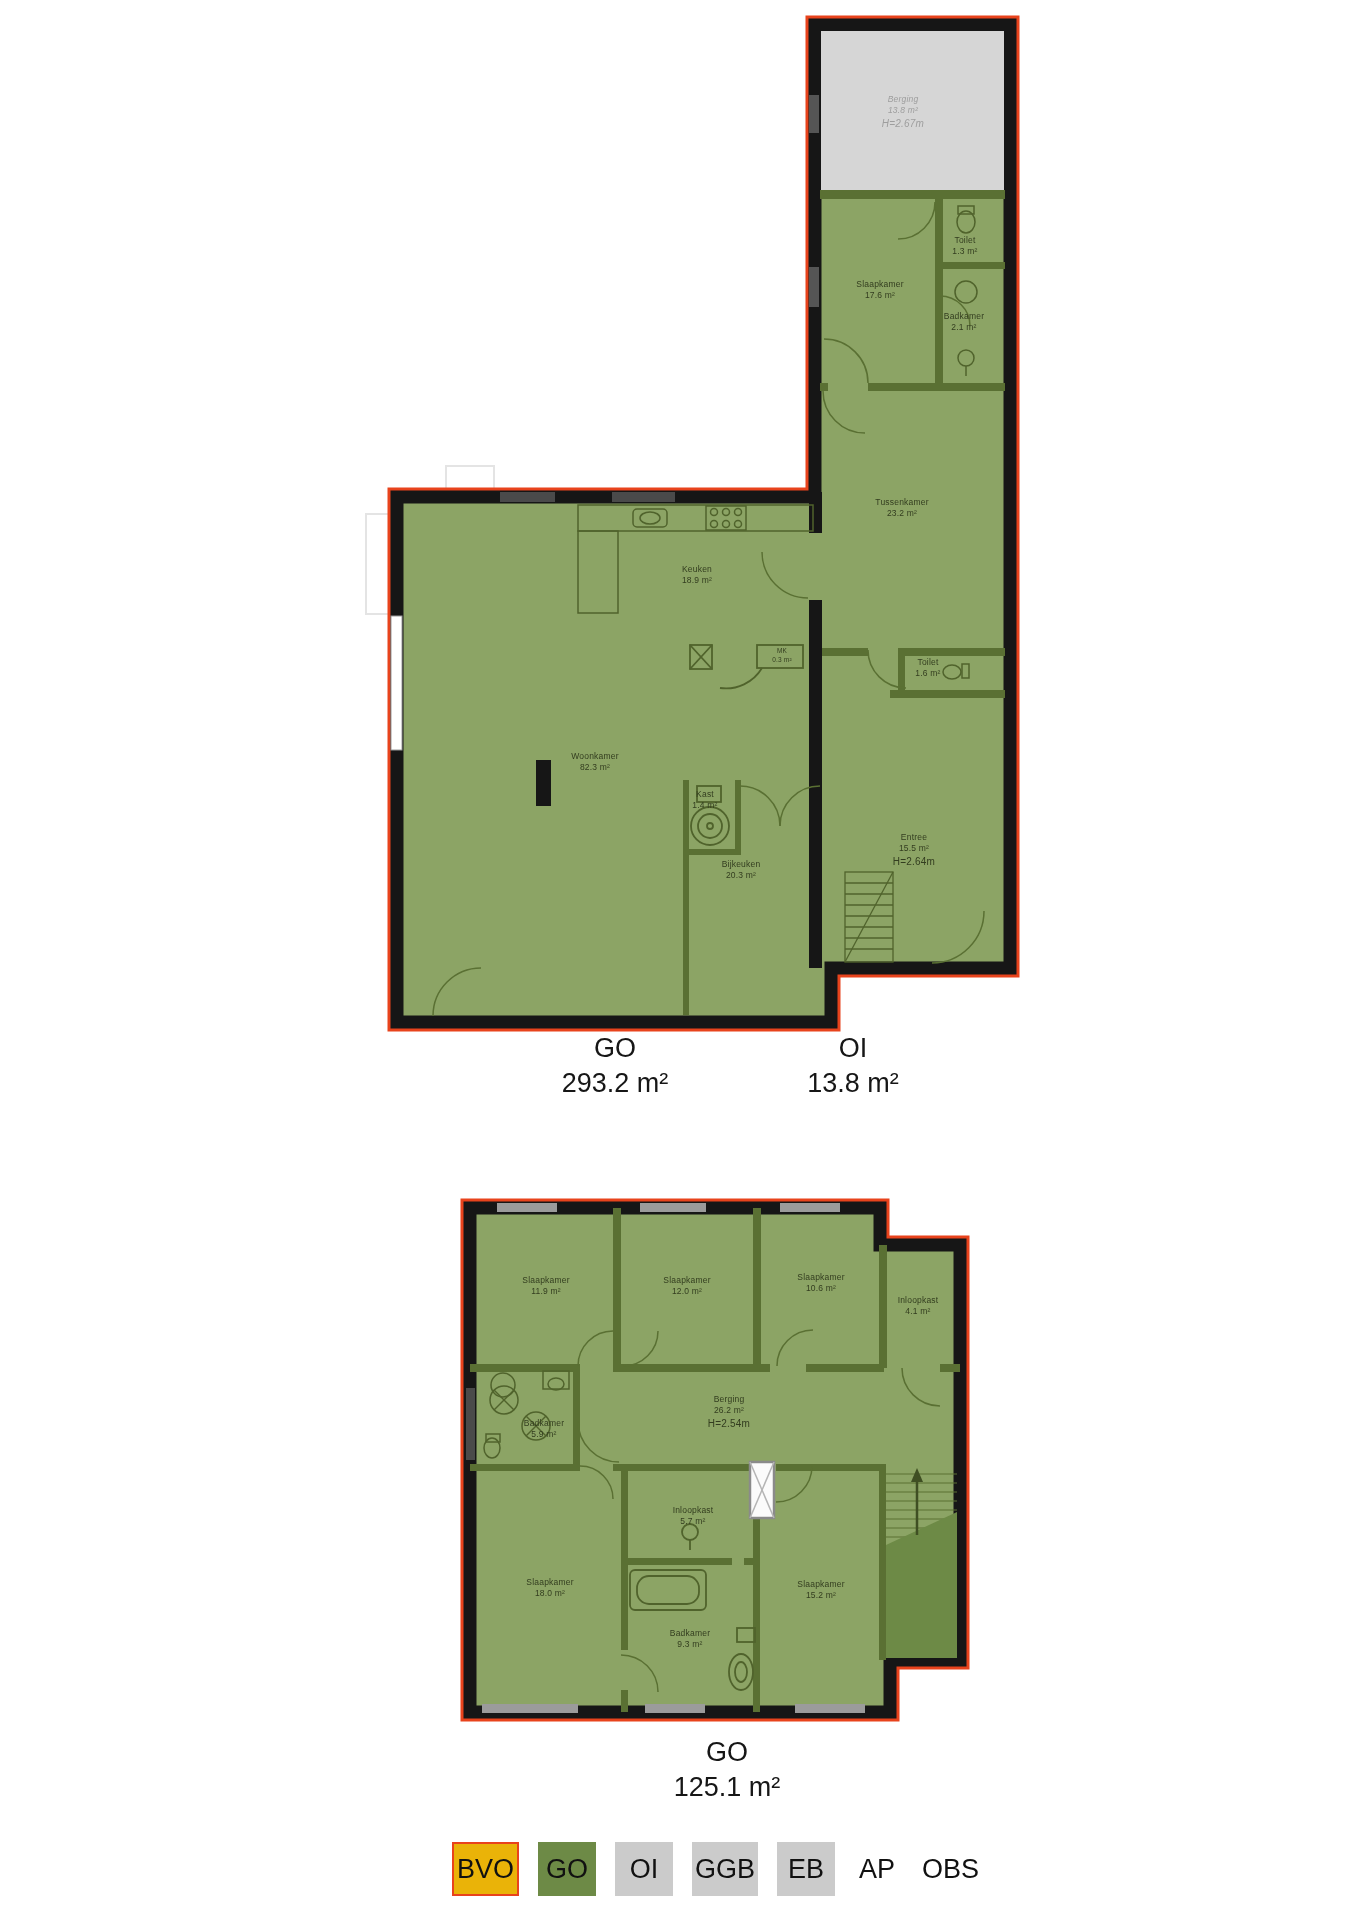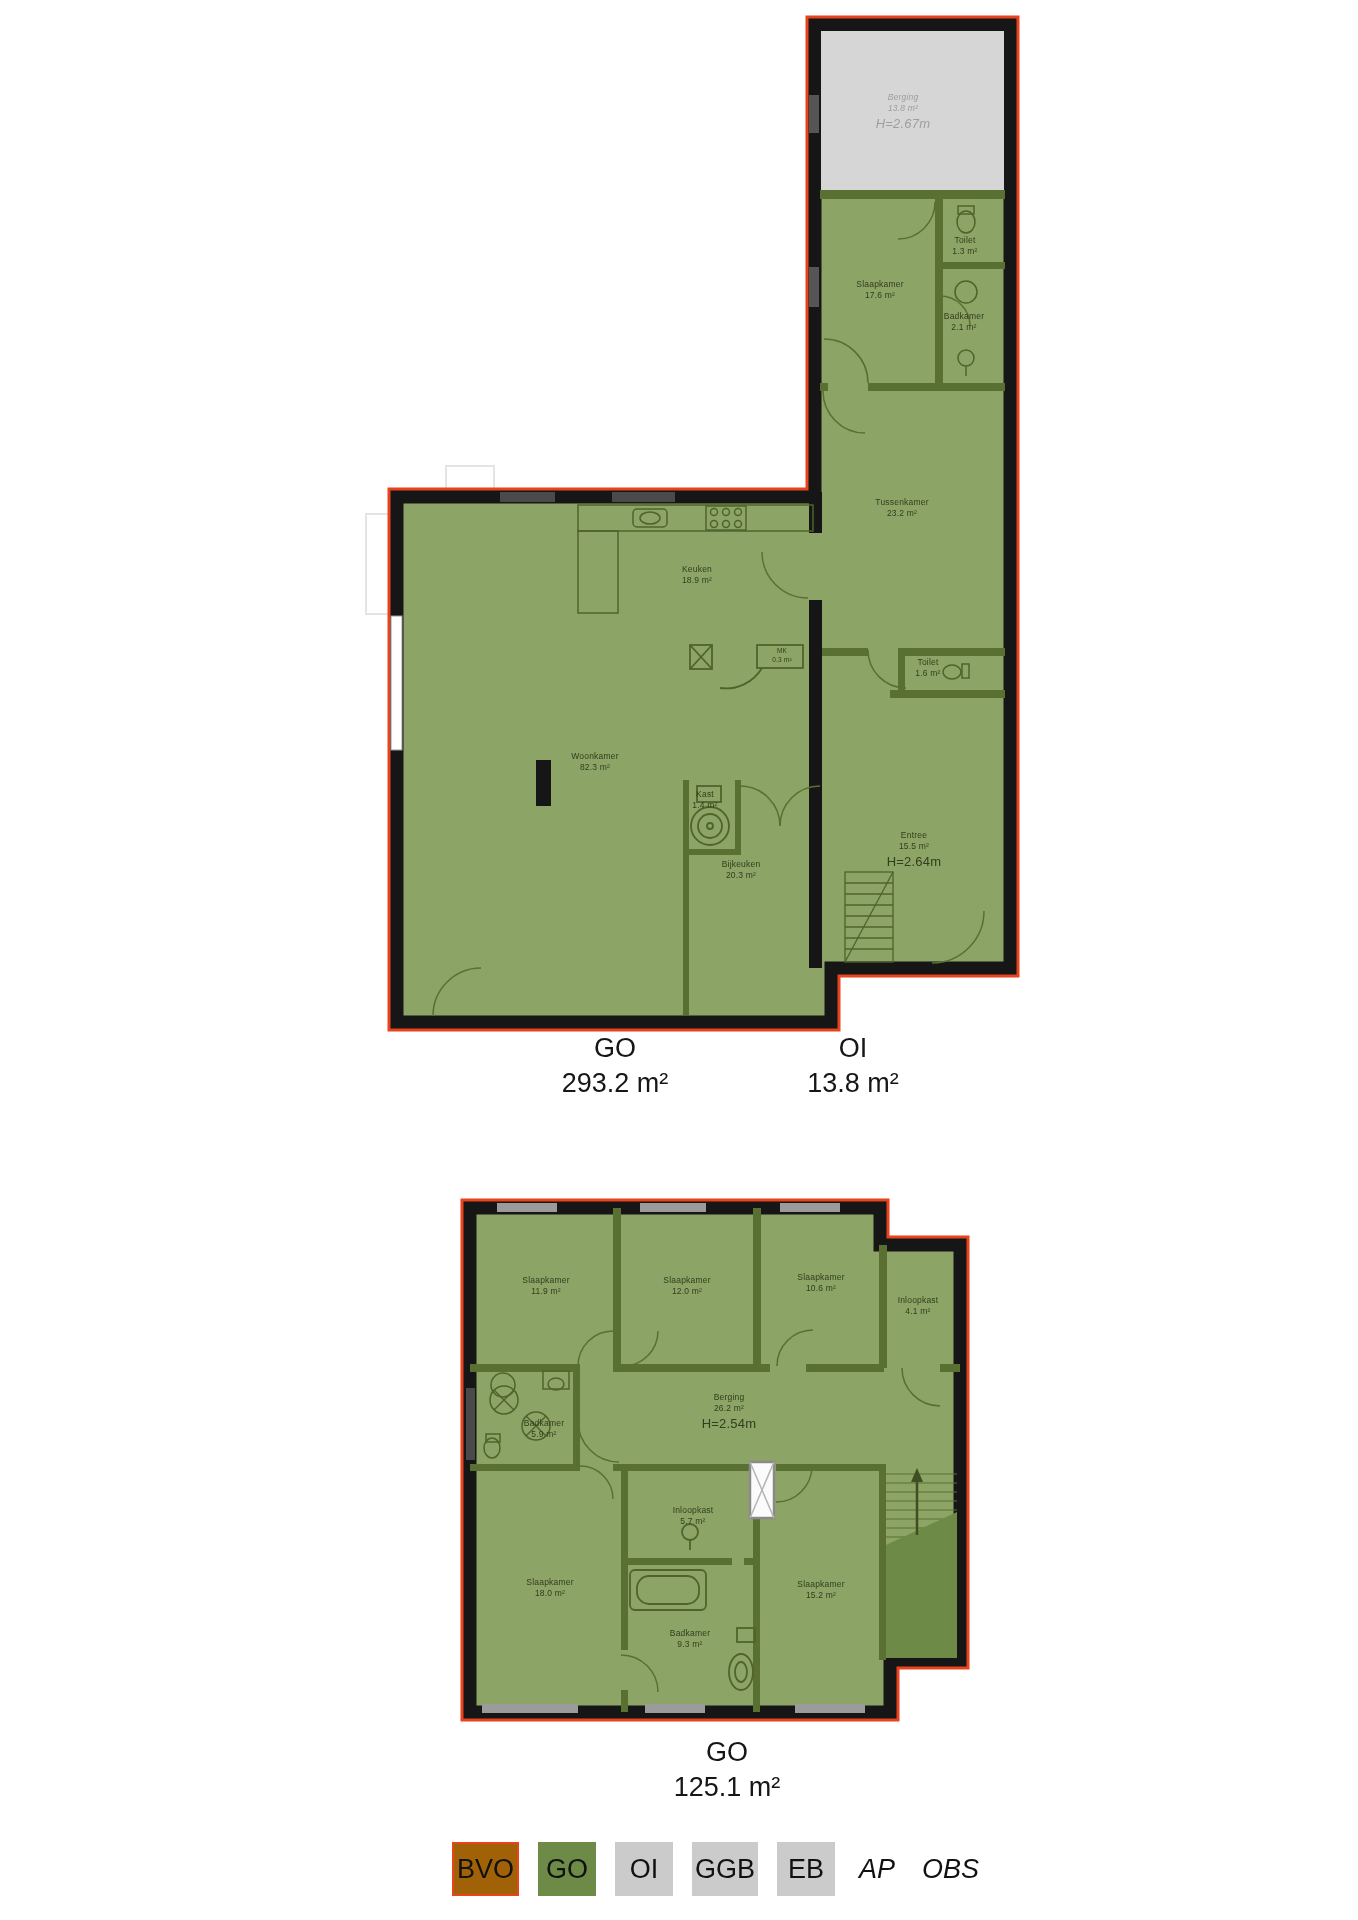--- a/index.html
+++ b/index.html
@@ -2,33 +2,33 @@
 <html><head>
 <meta charset="utf-8">
 <style>
   html,body{margin:0;padding:0;background:#ffffff;}
   body{width:1358px;height:1920px;position:relative;font-family:"Liberation Sans",sans-serif;overflow:hidden;}
   .stage{position:absolute;left:0;top:0;width:1358px;height:1920px;}
   svg.plan{position:absolute;left:0;top:0;}
   .room-label{position:absolute;transform:translate(-50%,-50%);text-align:center;
     font-size:8.5px;line-height:1.35;color:#333d1f;white-space:nowrap;letter-spacing:.2px;}
   .room-label span{display:block;}
-  .rl-h{font-size:13px;}
+  .rl-h{font-size:10px;}
   .grey-label{color:#9e9e9e;font-style:italic;}
   .tiny{font-size:6.5px;}
   .area-label{position:absolute;transform:translate(-50%,-50%);text-align:center;
     font-size:27px;line-height:1.3;color:#161616;}
   .area-label span{display:block;}
   .legend{position:absolute;left:452px;top:1842px;display:flex;gap:19px;align-items:center;}
   .legend-item{height:54px;min-width:58px;display:flex;align-items:center;justify-content:center;
     font-size:27px;color:#111;padding:0 3px;box-sizing:border-box;}
-  .box-bvo{background:#a16207;border:2px solid #e8431c;}
+  .box-bvo{background:#eab308;border:2px solid #e8431c;}
   .box-go{background:#6d8a46;}
   .box-grey{background:#cbcbcb;}
-  .box-none{min-width:46px;background:transparent;font-style:italic;}
+  .box-none{min-width:46px;background:transparent;}
 </style>
 </head>
 <body>
 
 <div class="stage">
 
 <svg class="plan" width="1358" height="1920" viewBox="0 0 1358 1920">
 
   <g>
 

